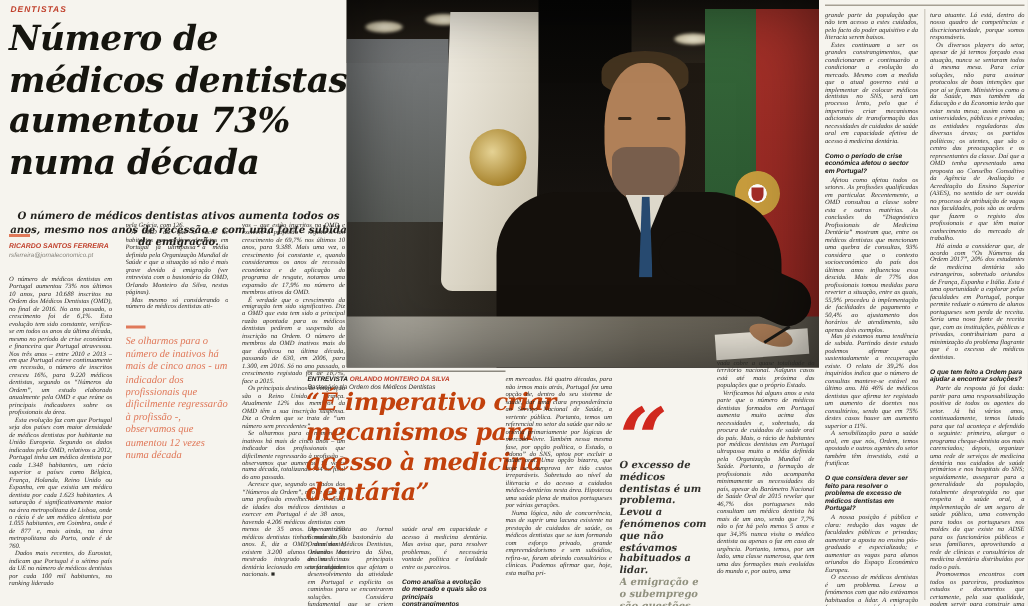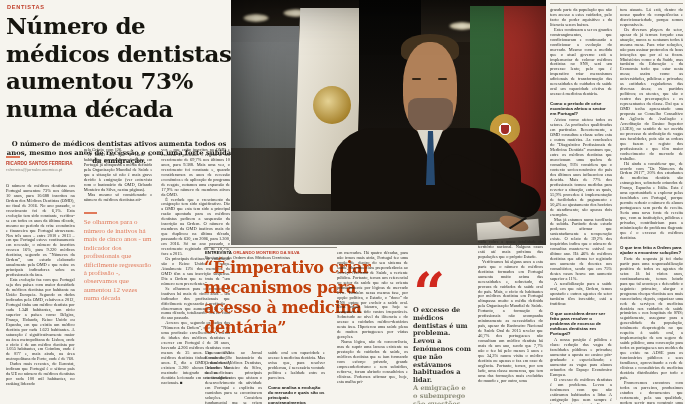--- a/index.html
+++ b/index.html
@@ -1,17 +1,17 @@
 <!DOCTYPE html>
 <html lang="pt"><head>
 <meta charset="utf-8">
 <style>
   html,body{margin:0;padding:0;background:#e9e7e1;}
   #page{position:relative;width:685px;height:404px;background:#f6f4ee;overflow:hidden;
-        font-family:"Liberation Serif",serif;color:#201f1c;}
+        font-family:"Liberation Serif",serif;color:#201f1c;font-style:italic;}
   
   .kicker{position:absolute;left:7px;top:4px;font-family:"Liberation Sans",sans-serif;
           font-size:5.6px;font-weight:bold;letter-spacing:.7px;color:#c1402c;}
   .headline{position:absolute;left:6px;top:12px;width:232px;margin:0;
             font-family:"DejaVu Serif",serif;font-weight:bold;font-size:23px;
             line-height:27.5px;letter-spacing:-.4px;color:#16150f;}
   .standfirst{position:absolute;left:6px;top:140px;width:226px;margin:0;
               font-family:"DejaVu Serif",serif;font-weight:bold;font-size:6.8px;
               line-height:8.6px;color:#23221e;text-align:center;}
   .left-cols{position:absolute;left:6px;top:148px;width:224px;height:247px;

